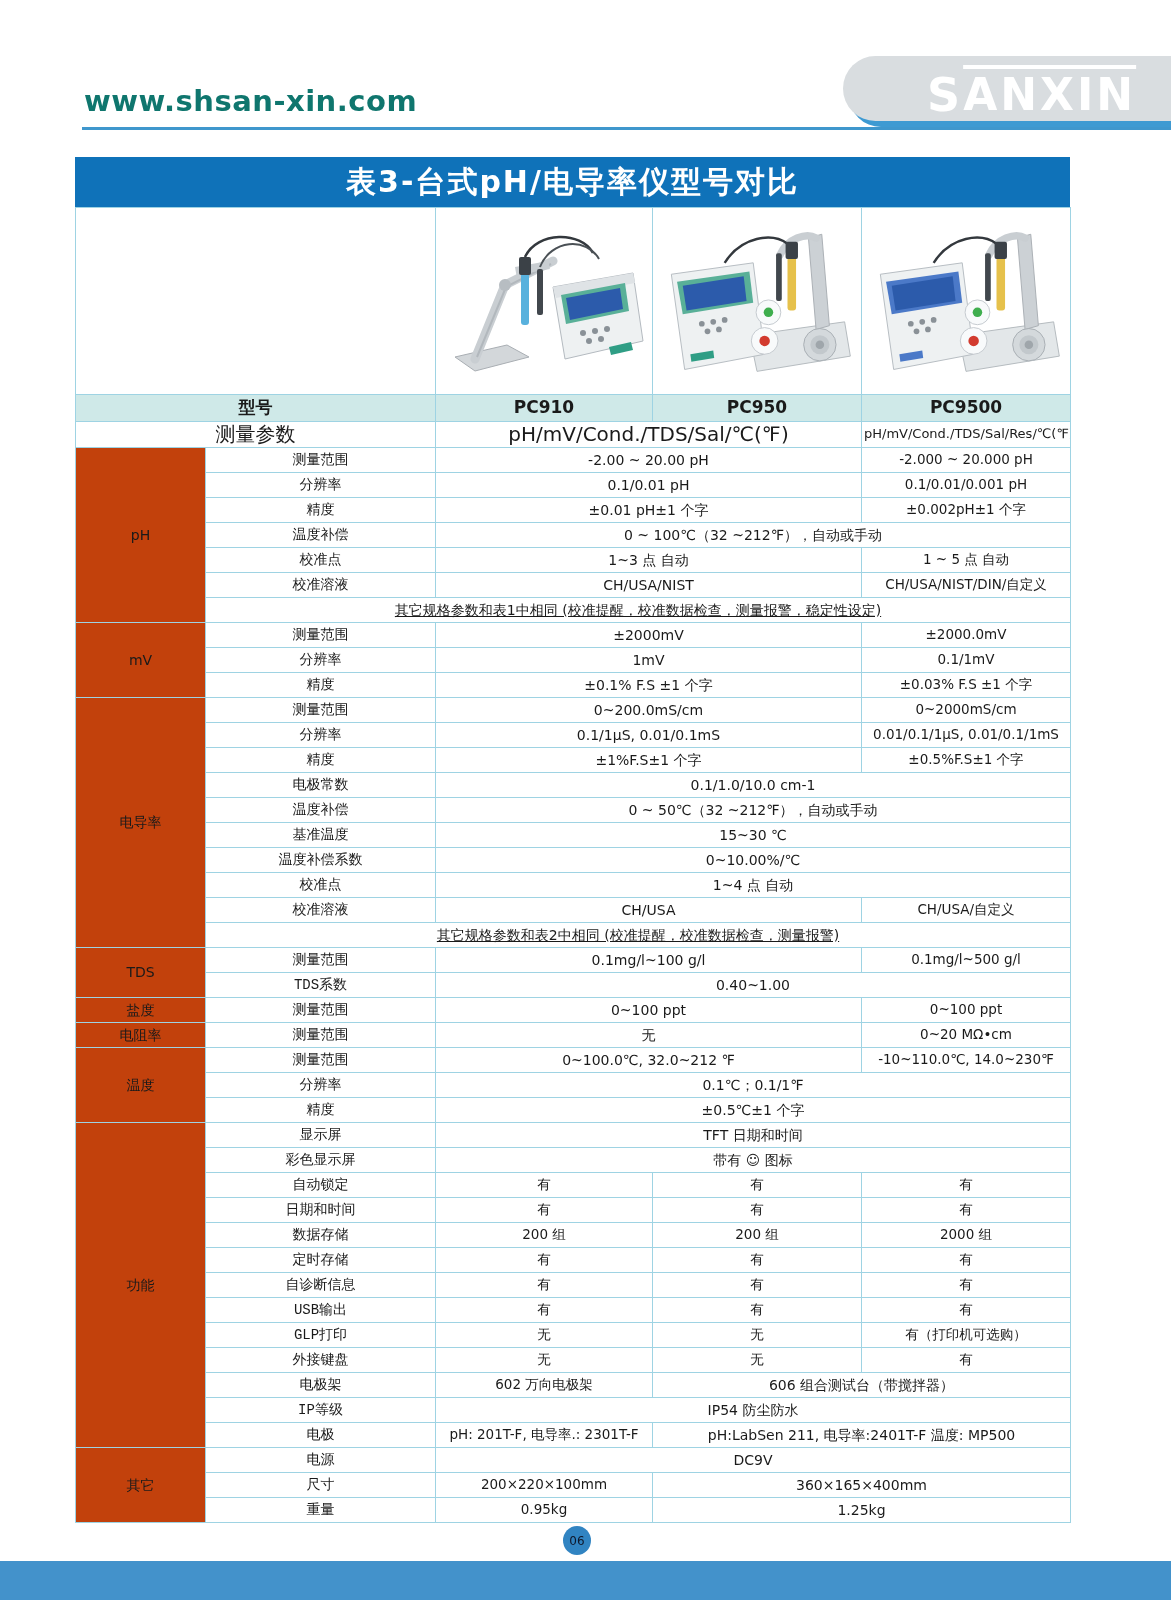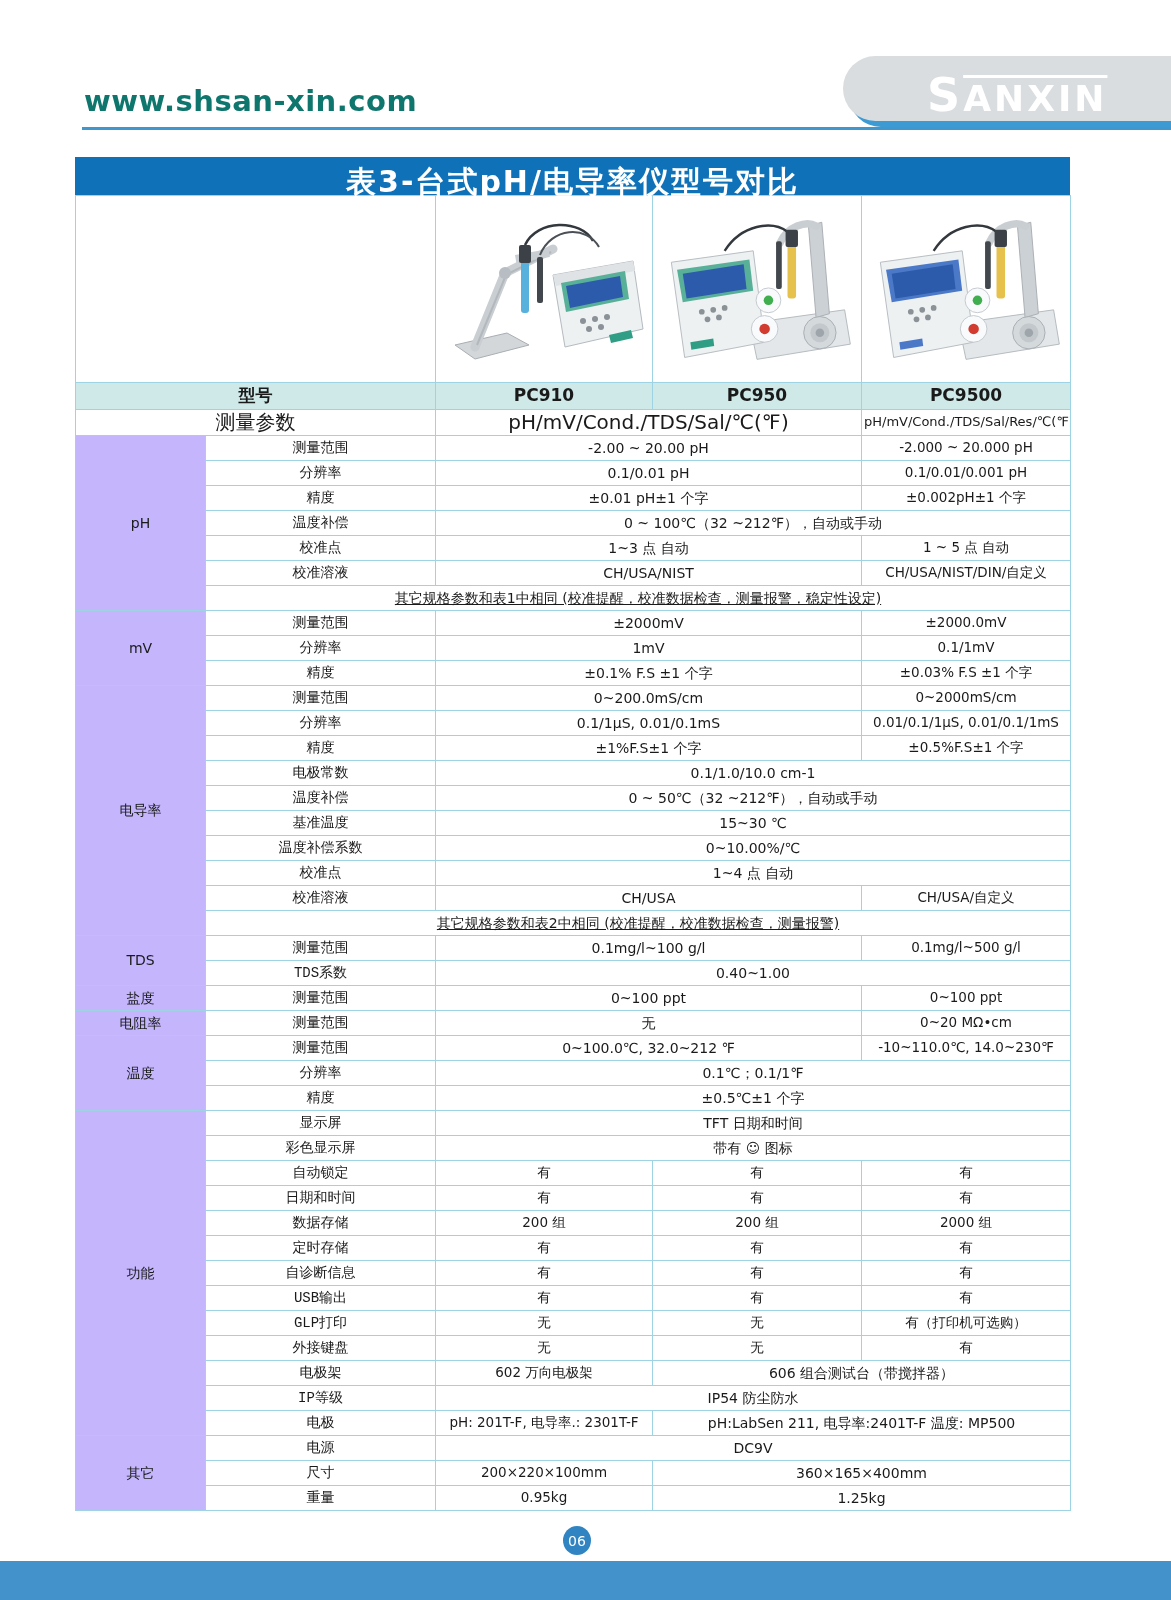--- a/index.html
+++ b/index.html
@@ -21,50 +21,50 @@
     position:absolute;left:849px;right:0;top:63px;height:64px;
     background:#3e9ad2;border-radius:34px 0 0 34px;z-index:2;
     display:flex;align-items:center;padding-left:78px;box-sizing:border-box;
   }
   .logo::before{
     content:"";position:absolute;left:-6px;top:-7px;right:0;bottom:6px;
     background:#d9dde0;border-radius:36px 0 0 36px;z-index:-1;
   }
   .logo-text{color:#ffffff;font-weight:bold;letter-spacing:3px;line-height:1;display:flex;align-items:flex-end;}
   .logo-initial{font-size:46px;}
-  .logo-rest{font-size:36px;text-decoration:overline;padding-bottom:1px;}
+  .logo-rest{font-size:44px;text-decoration:overline;padding-bottom:1px;}
   
   .table-wrap{position:absolute;left:75px;top:157px;width:995px;}
   .table-title{
-    height:38px;background:#0f72b9;color:#ffffff;
+    height:50px;background:#0f72b9;color:#ffffff;
     font-size:30px;font-weight:bold;text-align:center;line-height:50px;letter-spacing:2px;
   }
   table.spec{
     border-collapse:collapse;table-layout:fixed;width:995px;
     border:1px solid #9ed3e3;
   }
   table.spec td{
     border:1px solid #9ed3e3;text-align:center;vertical-align:middle;
     padding:0 2px;height:24px;font-size:14px;line-height:1.15;
     white-space:nowrap;overflow:hidden;
   }
   tr.image-row td{height:186px;background:#ffffff;padding:0;}
   tr.model-row td{background:#cfe9e8;font-weight:bold;font-size:17px;height:26px;margin-left:44px;}
   tr.params-row td{background:#ffffff;font-size:20px;height:25px;}
   tr.params-row td.single{font-size:13px;}
-  td.group-cell{background:#c4b5fd;font-size:16px;}
+  td.group-cell{background:#c2410c;font-size:16px;}
   td.param-cell{font-size:15px;font-family:Liberation Mono, monospace;}
   td.note-cell{font-size:14px;text-decoration:underline;}
   td.value-cell{font-size:14px;}
   td.value-cell.single{font-size:13.5px;}
   
   .page-badge{
     position:absolute;left:563px;top:1526px;width:28px;height:29px;
-    border-radius:50%;background:#3184c2;color:#ffffff;
-    font-size:14px;display:flex;align-items:center;justify-content:center;
+    border-radius:50%;background:#3184c2;color:#0f172a;
+    font-size:12px;display:flex;align-items:center;justify-content:center;
   }
   .footer-bar{position:absolute;left:0;top:1561px;width:1171px;height:39px;background:#4392cb;}
 </style>
 </head>
 <body>
 
 <div class="site-url">www.shsan-xin.com</div>
 <div class="header-rule"></div>
 <div class="logo">
   <span class="logo-text">

